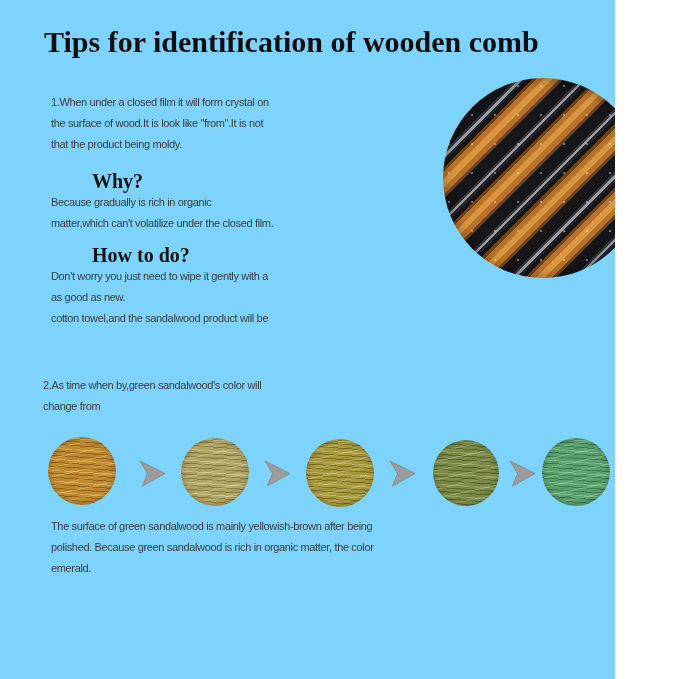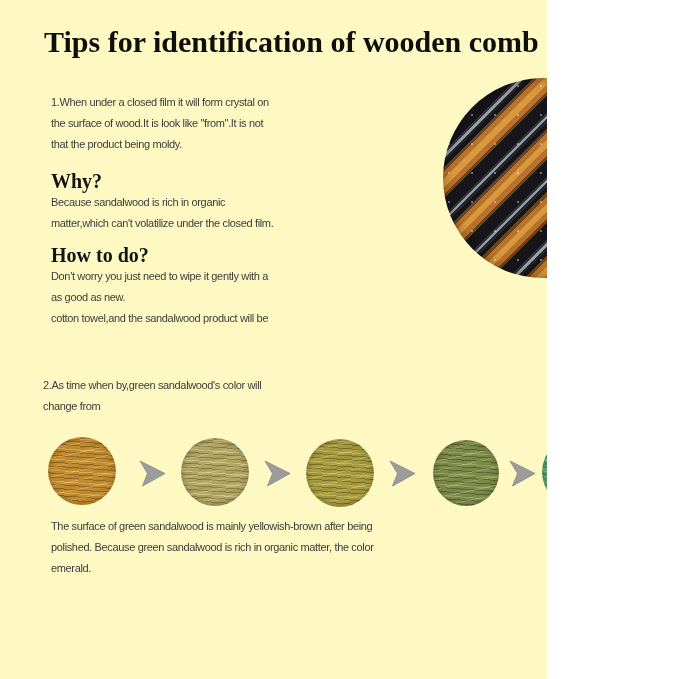--- a/index.html
+++ b/index.html
@@ -1,24 +1,24 @@
 <!DOCTYPE html>
 <html><head>
 <meta charset="utf-8">
 <style>
   html,body{margin:0;padding:0;background:#ffffff;}
-  .canvas{position:relative;width:547px;height:679px;background:#fef9c3;overflow:hidden;
+  .canvas{position:relative;width:615px;height:679px;background:#7dd3fc;overflow:hidden;
           font-family:"Liberation Sans",sans-serif;}
   .title{position:absolute;left:44px;top:22px;margin:0;
          font-family:"Liberation Serif",serif;font-weight:700;font-size:30px;line-height:40px;
          color:#0f0f0f;white-space:pre;}
   .block{position:absolute;}
   .bline{font-size:11px;line-height:21px;letter-spacing:-0.35px;color:#3c3c3c;white-space:pre;}
   .heading{position:absolute;font-family:"Liberation Serif",serif;font-weight:700;
-           font-size:20px;line-height:22px;color:#141414;white-space:pre;}
+           font-size:20px;line-height:22px;color:#141414;white-space:pre;margin-left:41px;}
   .intro1{left:51px;top:92px;}
   .why-h{left:51px;top:170px;}
   .why-b{left:51px;top:192px;}
   .how-h{left:51px;top:244px;}
   .how-b{left:51px;top:266px;}
   .intro2{left:43px;top:375px;}
   .conclusion{left:51px;top:516px;}
 
   
   .comb{position:absolute;left:443px;top:78px;width:200px;height:200px;border-radius:50%;
@@ -61,21 +61,21 @@
   <h1 class="title">Tips for identification of wooden comb</h1>
 
   <div class="block intro1">
     <div class="bline">1.When under a closed film it will form crystal on</div>
     <div class="bline">the surface of wood.It is look like "from".It is not</div>
     <div class="bline">that the product being moldy.</div>
   </div>
 
   <div class="heading why-h">Why?</div>
   <div class="block why-b">
-    <div class="bline">Because sandalwood is rich in organic</div>
+    <div class="bline">Because gradually is rich in organic</div>
     <div class="bline">matter,which can't volatilize under the closed film.</div>
   </div>
 
   <div class="heading how-h">How to do?</div>
   <div class="block how-b">
     <div class="bline">Don't worry you just need to wipe it gently with a</div>
     <div class="bline">as good as new.</div>
     <div class="bline">cotton towel,and the sandalwood product will be</div>
   </div>
 

